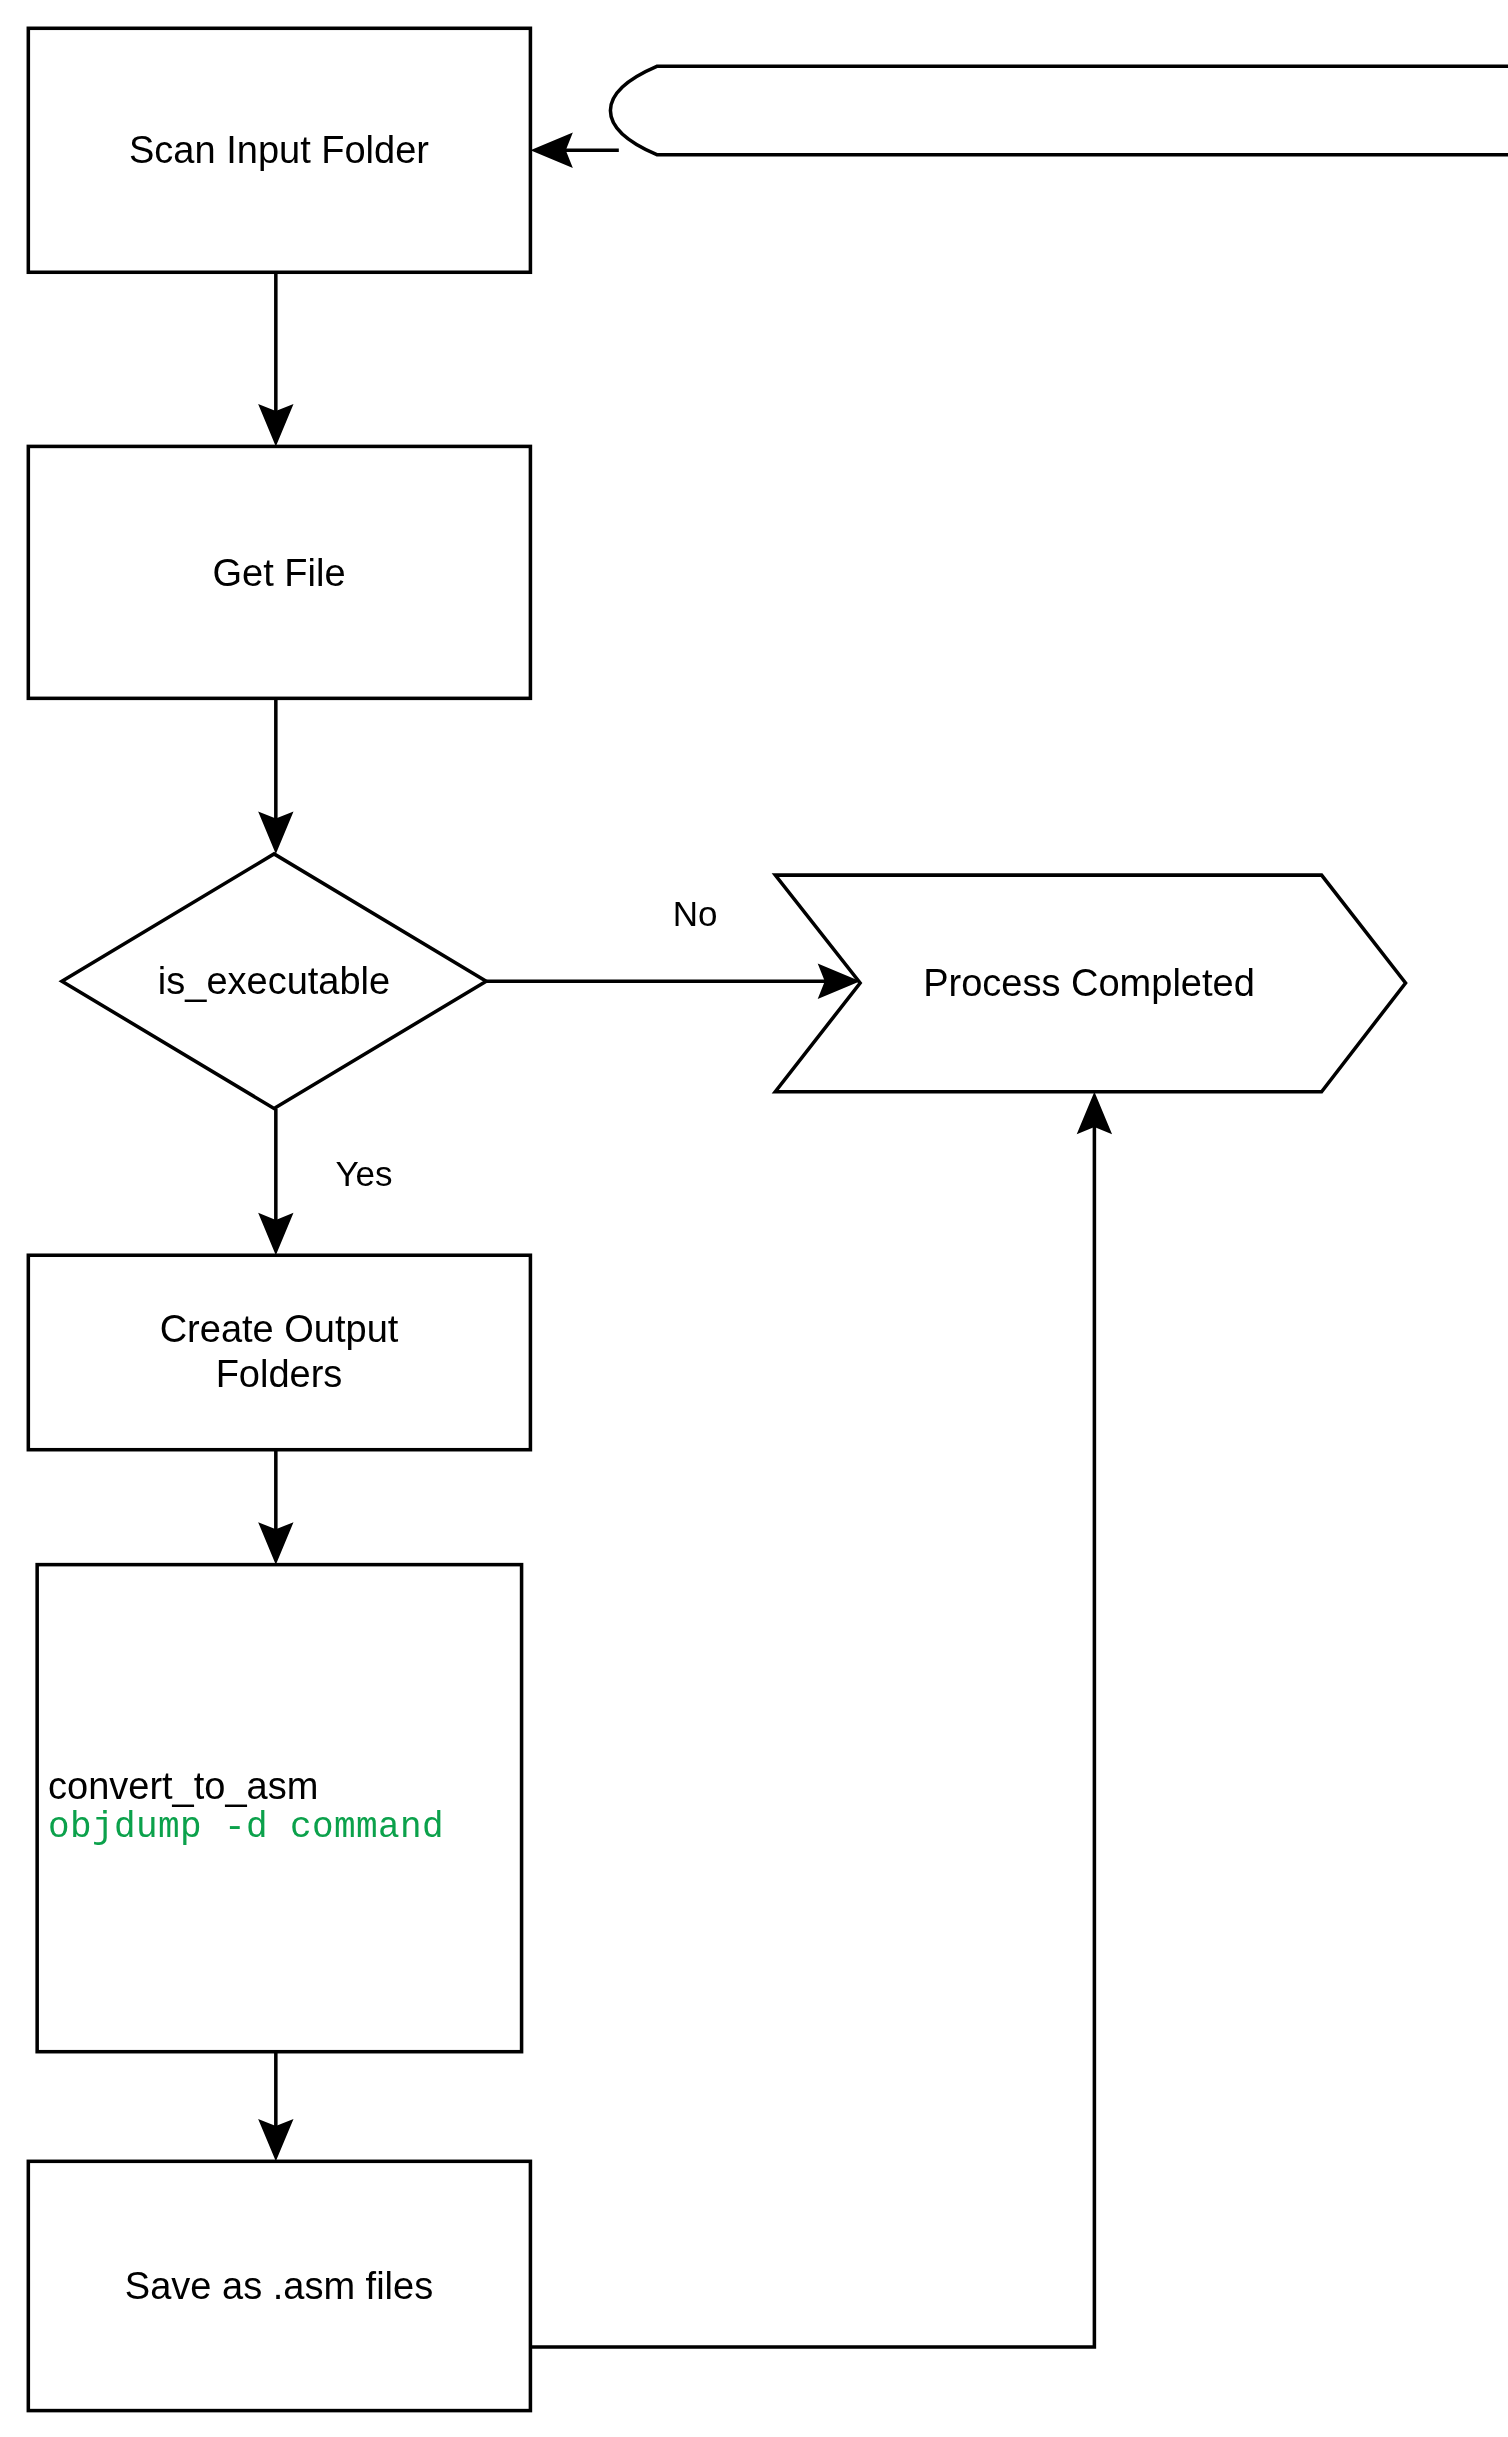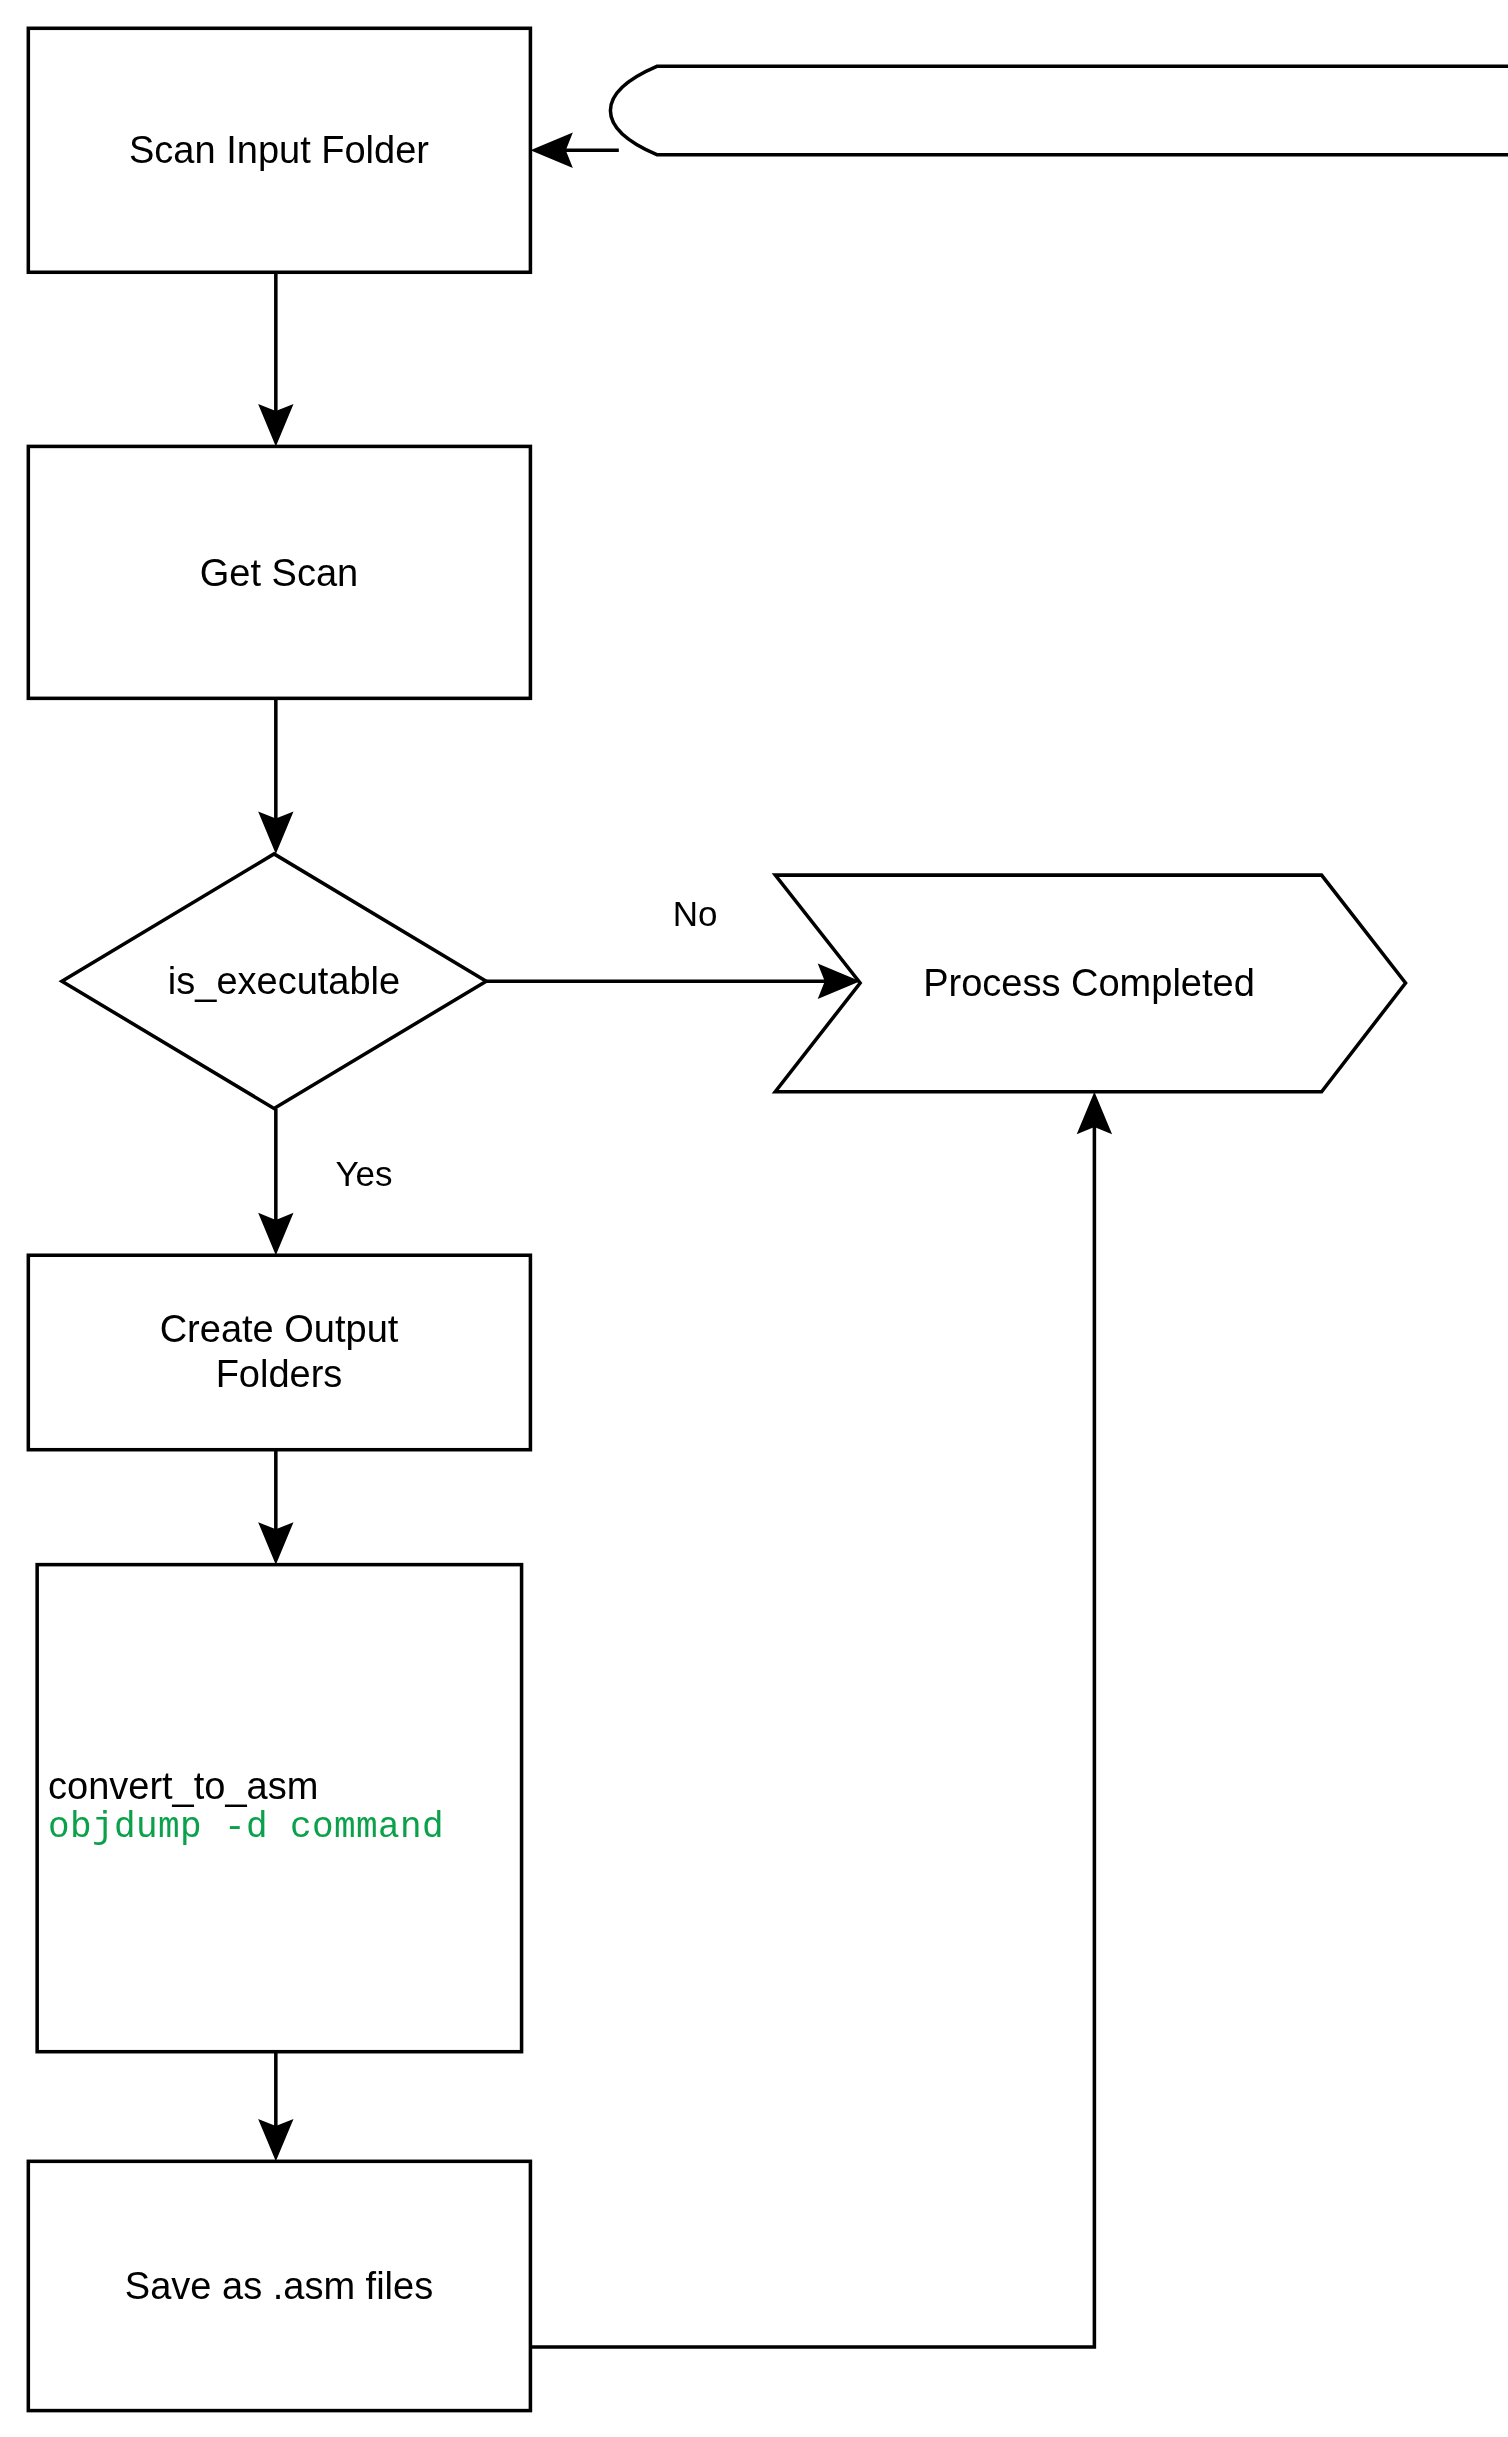--- a/index.html
+++ b/index.html
@@ -130,23 +130,23 @@
     <polygon class="arrow-head" points="312,2445 292,2397 312,2405 332,2397"></polygon>
 
     <path class="edge-line" d="M 600 2655 L 1238 2655 L 1238 1262"></path>
     <polygon class="arrow-head" points="1238,1235 1218,1283 1238,1275 1258,1283"></polygon>
 
   </svg>
 
   <div class="lbl node-label" style="left:279px; top:150px;text-align:right;">Scan Input Folder</div>
 
 
-  <div class="lbl node-label" style="left:279px; top:573px;">Get Scan</div>
+  <div class="lbl node-label" style="left:279px; top:573px;">Get File</div>
 
-  <div class="lbl node-label" style="left:284px; top:981px;">is_executable</div>
+  <div class="lbl node-label" style="left:274px; top:981px;">is_executable</div>
 
   <div class="lbl node-label" style="left:1089px; top:983px;">Process Completed</div>
 
   <div class="lbl node-label multiline" style="left:279px; top:1352px; width:460px;">
     <span>Create Output</span><br>
     <span>Folders</span>
   </div>
 
   <div class="lbl code-block" style="left:48px; top:1808px;">
     <div class="code-title">convert_to_asm</div>

